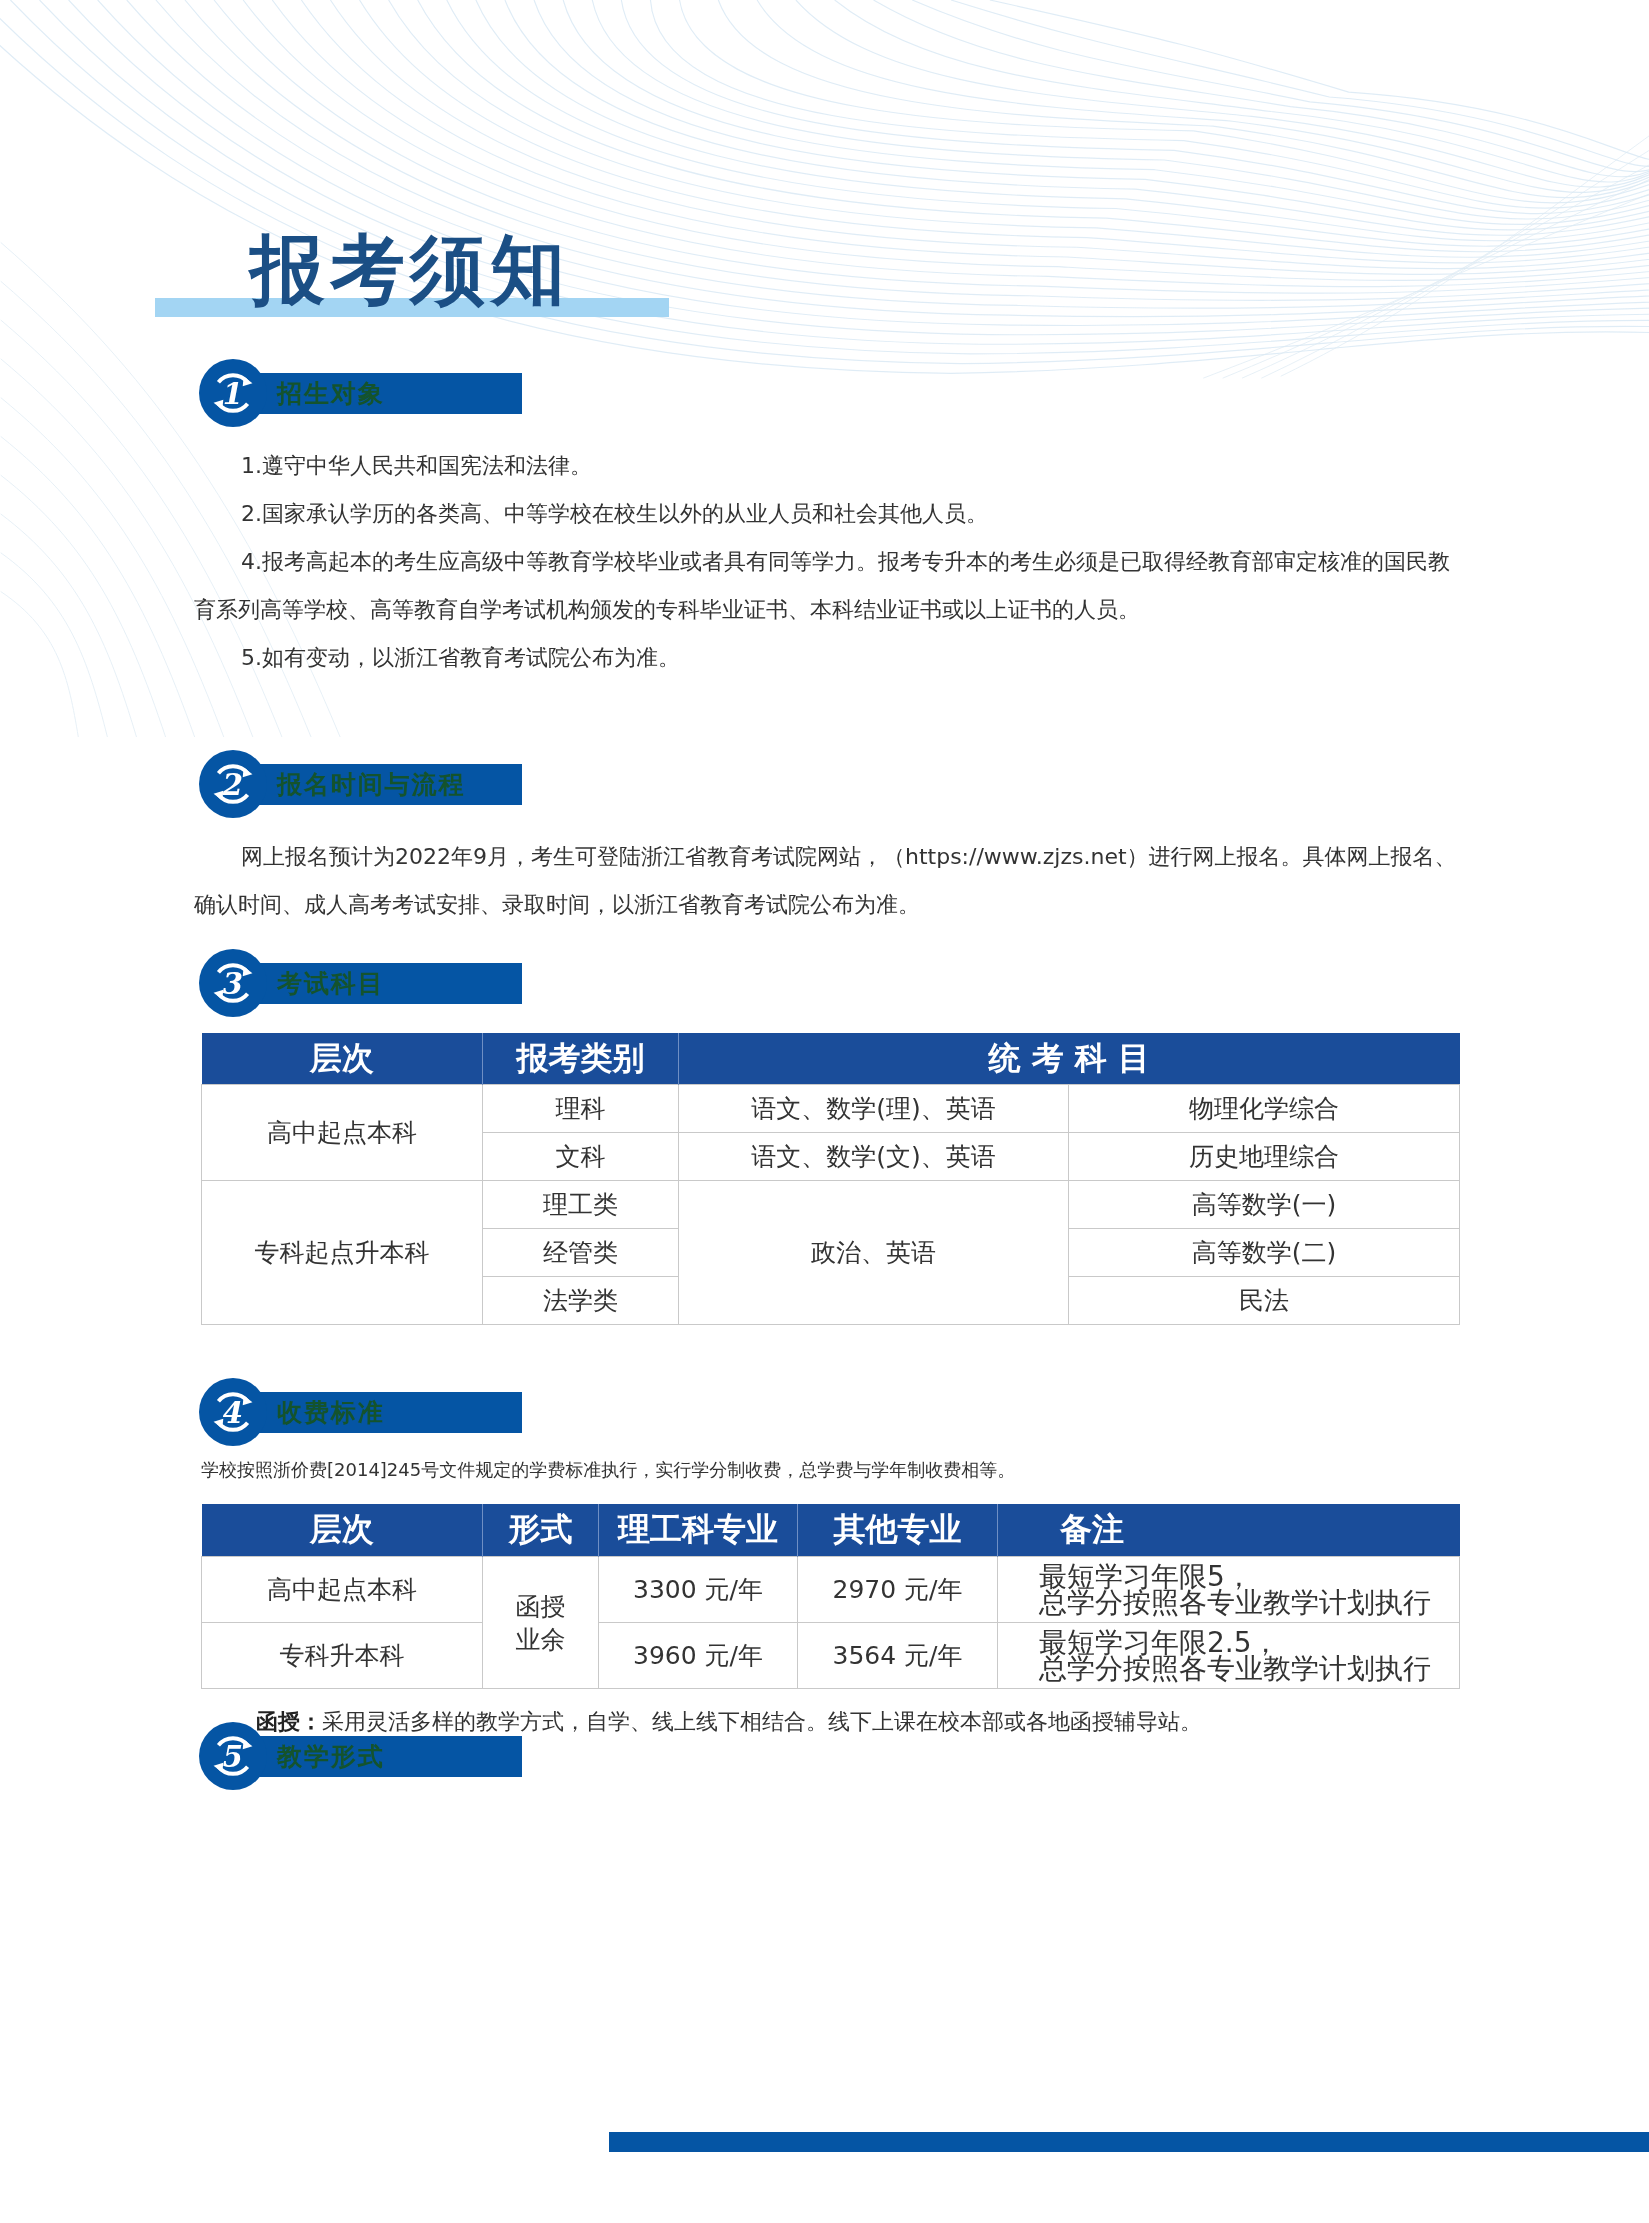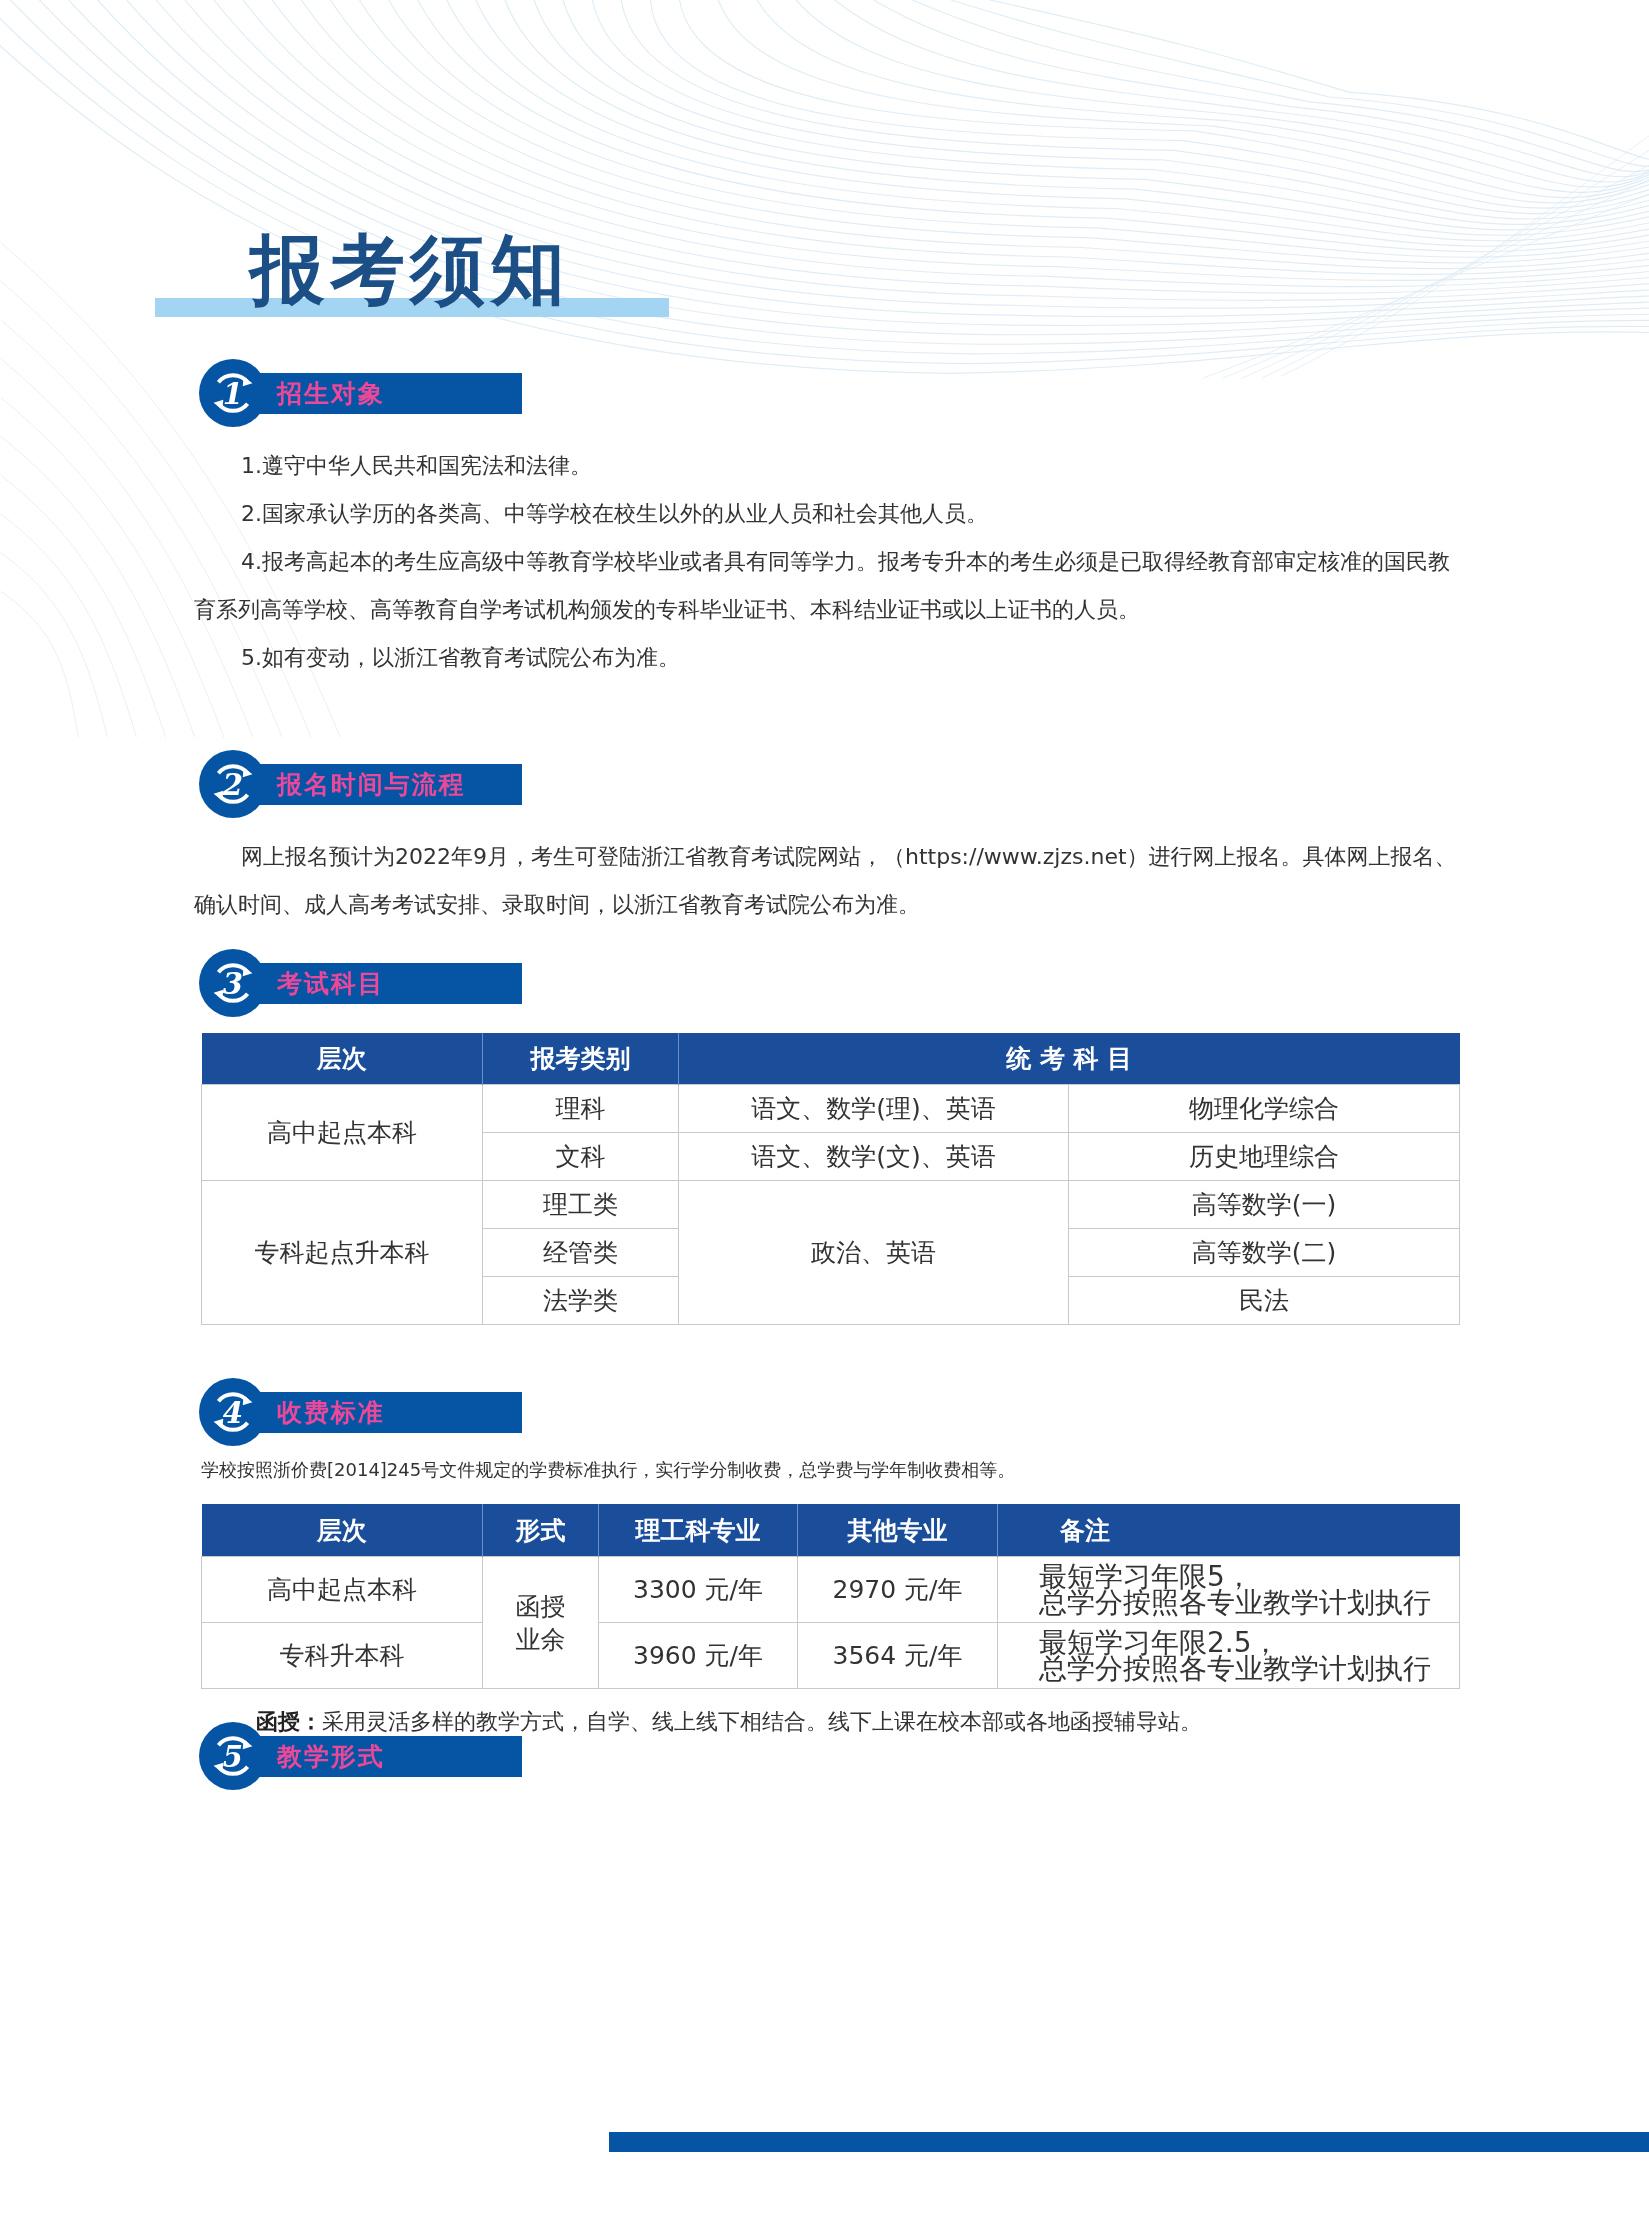--- a/index.html
+++ b/index.html
@@ -25,33 +25,33 @@
   .sec .bar {
     position: absolute; left: 35px; top: 13.6px; width: 288px; height: 41px; background: #0555a4;
   }
   .sec .circle {
     position: absolute; left: 0; top: 0; width: 68px; height: 68px; border-radius: 50%;
     background: #0555a4;
   }
   .sec .circle svg { position: absolute; left: 0; top: 0; }
   .sec .label {
     position: absolute; left: 78px; top: 13.6px; height: 41px; line-height: 41px;
-    color: #ec4899; font-size: 25px; font-weight: bold; letter-spacing: 1.9px;
+    color: #14532d; font-size: 25px; font-weight: bold; letter-spacing: 1.9px;
   }
 
   
   .para { position: absolute; left: 194px; width: 1271px; font-size: 22px; line-height: 48px; color: #333; z-index: 1; }
   .para p { margin: 0; }
   .indent { text-indent: 47px; }
   .bold { font-weight: bold; color: #222; }
 
   
   table.t { position: absolute; border-collapse: collapse; z-index: 1; table-layout: fixed; }
   table.t th {
-    background: #1a4d9a; color: #fff; font-size: 25px; font-weight: bold;
+    background: #1a4d9a; color: #fff; font-size: 32px; font-weight: bold;
     border-right: 1px solid #6f8fc4; text-align: center; padding: 0;
   }
   table.t th:last-child { border-right: none; }
   table.t td {
     border: 1.9px solid #c9c9c9; text-align: center; font-size: 25px; color: #333; padding: 0;
     background: #fff;
   }
   .t1 { left: 201px; top: 1033px; width: 1259px; }
   .t1 th { height: 51px; }
   .t1 td { height: 47px; }

